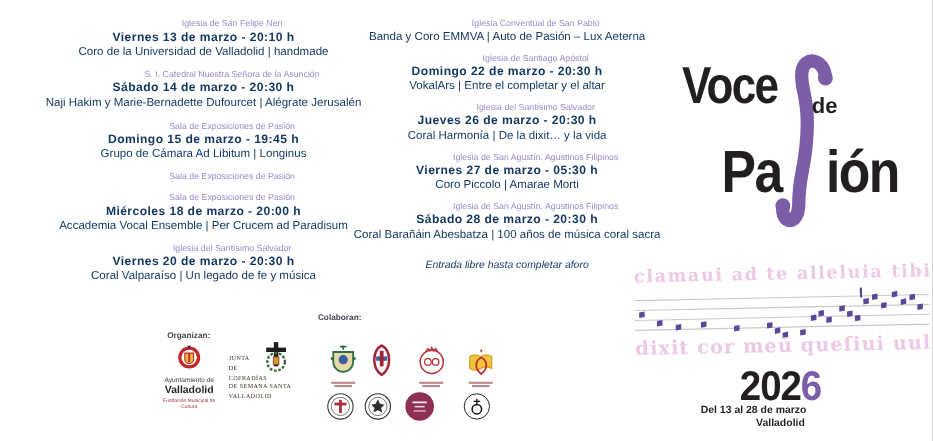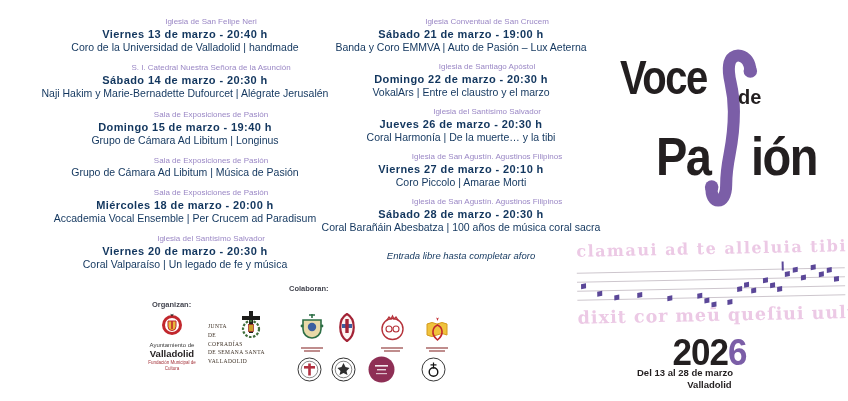--- a/index.html
+++ b/index.html
@@ -52,68 +52,66 @@
   .cap{position:absolute;height:2px;background:#bf8d8d;}
 </style>
 </head>
 <body>
 
 <div class="canvas">
 
   <div class="col col-left">
     <section class="event">
       <div class="venue">Iglesia de San Felipe Neri</div>
-      <div class="date">Viernes 13 de marzo - 20:40 h</div>
+      <div class="date">Viernes 13 de marzo - 20:10 h</div>
       <div class="performers">Coro de la Universidad de Valladolid | handmade</div>
     </section>
     <section class="event">
       <div class="venue">S. I. Catedral Nuestra Señora de la Asunción</div>
       <div class="date">Sábado 14 de marzo - 20:30 h</div>
       <div class="performers">Naji Hakim y Marie-Bernadette Dufourcet | Alégrate Jerusalén</div>
     </section>
     <section class="event" style="margin-top:9px;">
       <div class="venue">Sala de Exposiciones de Pasión</div>
-      <div class="date">Domingo 15 de marzo - 19:40 h</div>
+      <div class="date">Domingo 15 de marzo - 19:45 h</div>
       <div class="performers">Grupo de Cámara Ad Libitum | Longinus</div>
     </section>
     <section class="event">
       <div class="venue">Sala de Exposiciones de Pasión</div>
-      <div class="performers">Grupo de Cámara Ad Libitum | Música de Pasión</div>
     </section>
     <section class="event">
       <div class="venue">Sala de Exposiciones de Pasión</div>
       <div class="date">Miércoles 18 de marzo - 20:00 h</div>
       <div class="performers">Accademia Vocal Ensemble | Per Crucem ad Paradisum</div>
     </section>
     <section class="event">
       <div class="venue">Iglesia del Santísimo Salvador</div>
       <div class="date">Viernes 20 de marzo - 20:30 h</div>
       <div class="performers">Coral Valparaíso | Un legado de fe y música</div>
     </section>
   </div>
 
   <div class="col col-mid">
     <section class="event">
-      <div class="venue">Iglesia Conventual de San Crucem</div>
-      <div class="date">Sábado 21 de marzo - 19:00 h</div>
+      <div class="venue">Iglesia Conventual de San Pablo</div>
       <div class="performers">Banda y Coro EMMVA | Auto de Pasión – Lux Aeterna</div>
     </section>
     <section class="event">
       <div class="venue">Iglesia de Santiago Apóstol</div>
       <div class="date">Domingo 22 de marzo - 20:30 h</div>
-      <div class="performers">VokalArs | Entre el claustro y el marzo</div>
+      <div class="performers">VokalArs | Entre el completar y el altar</div>
     </section>
     <section class="event">
       <div class="venue">Iglesia del Santísimo Salvador</div>
       <div class="date">Jueves 26 de marzo - 20:30 h</div>
-      <div class="performers">Coral Harmonía | De la muerte… y la tibi</div>
+      <div class="performers">Coral Harmonía | De la dixit… y la vida</div>
     </section>
     <section class="event">
       <div class="venue">Iglesia de San Agustín. Agustinos Filipinos</div>
-      <div class="date">Viernes 27 de marzo - 20:10 h</div>
+      <div class="date">Viernes 27 de marzo - 05:30 h</div>
       <div class="performers">Coro Piccolo | Amarae Morti</div>
     </section>
     <section class="event">
       <div class="venue">Iglesia de San Agustín. Agustinos Filipinos</div>
       <div class="date">Sábado 28 de marzo - 20:30 h</div>
       <div class="performers">Coral Barañáin Abesbatza | 100 años de música coral sacra</div>
     </section>
     <div class="admission">Entrada libre hasta completar aforo</div>
   </div>
 

